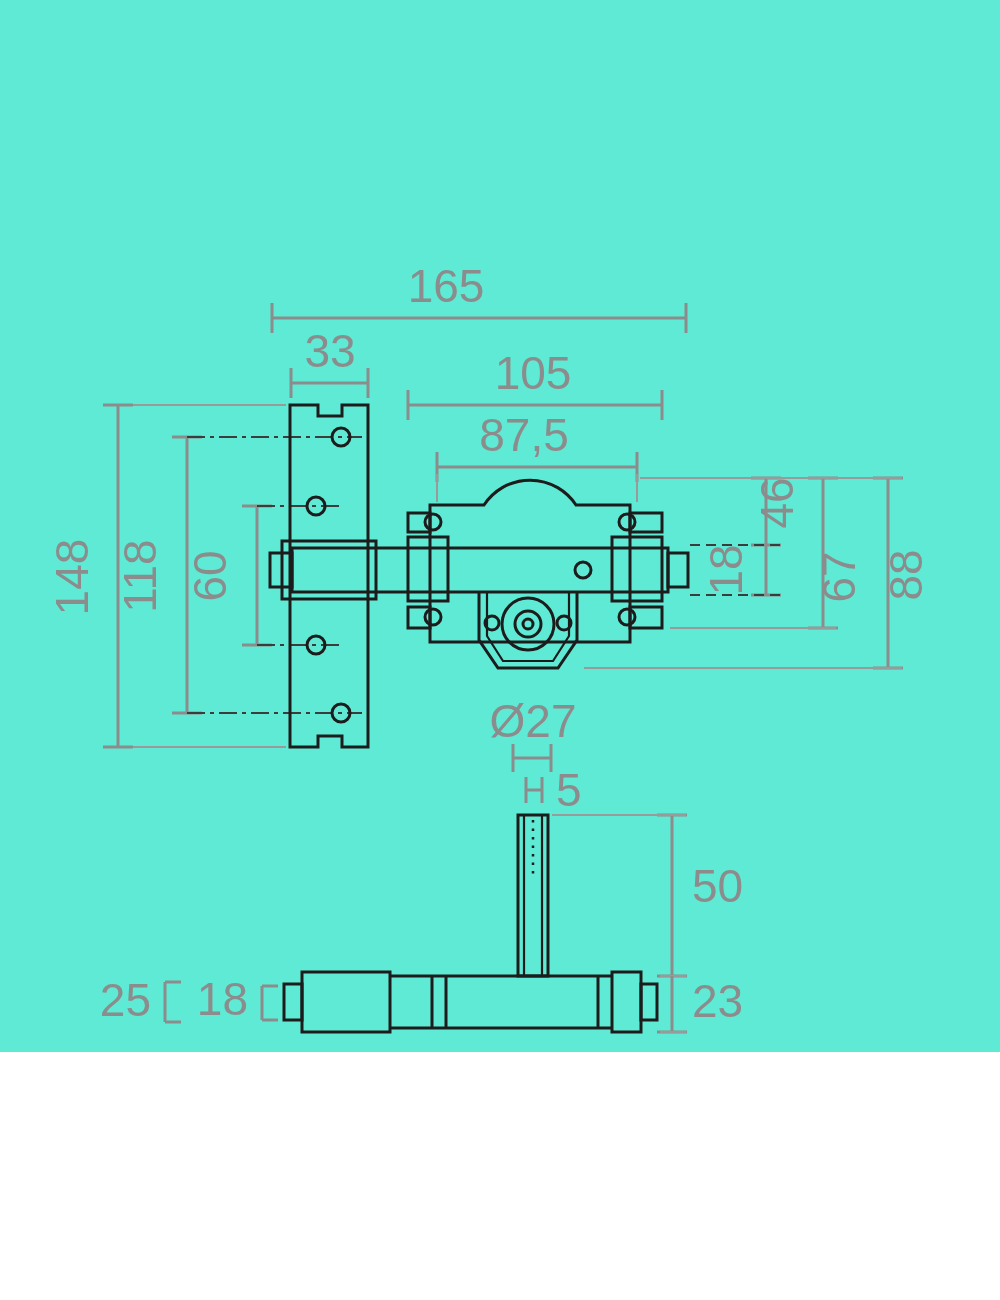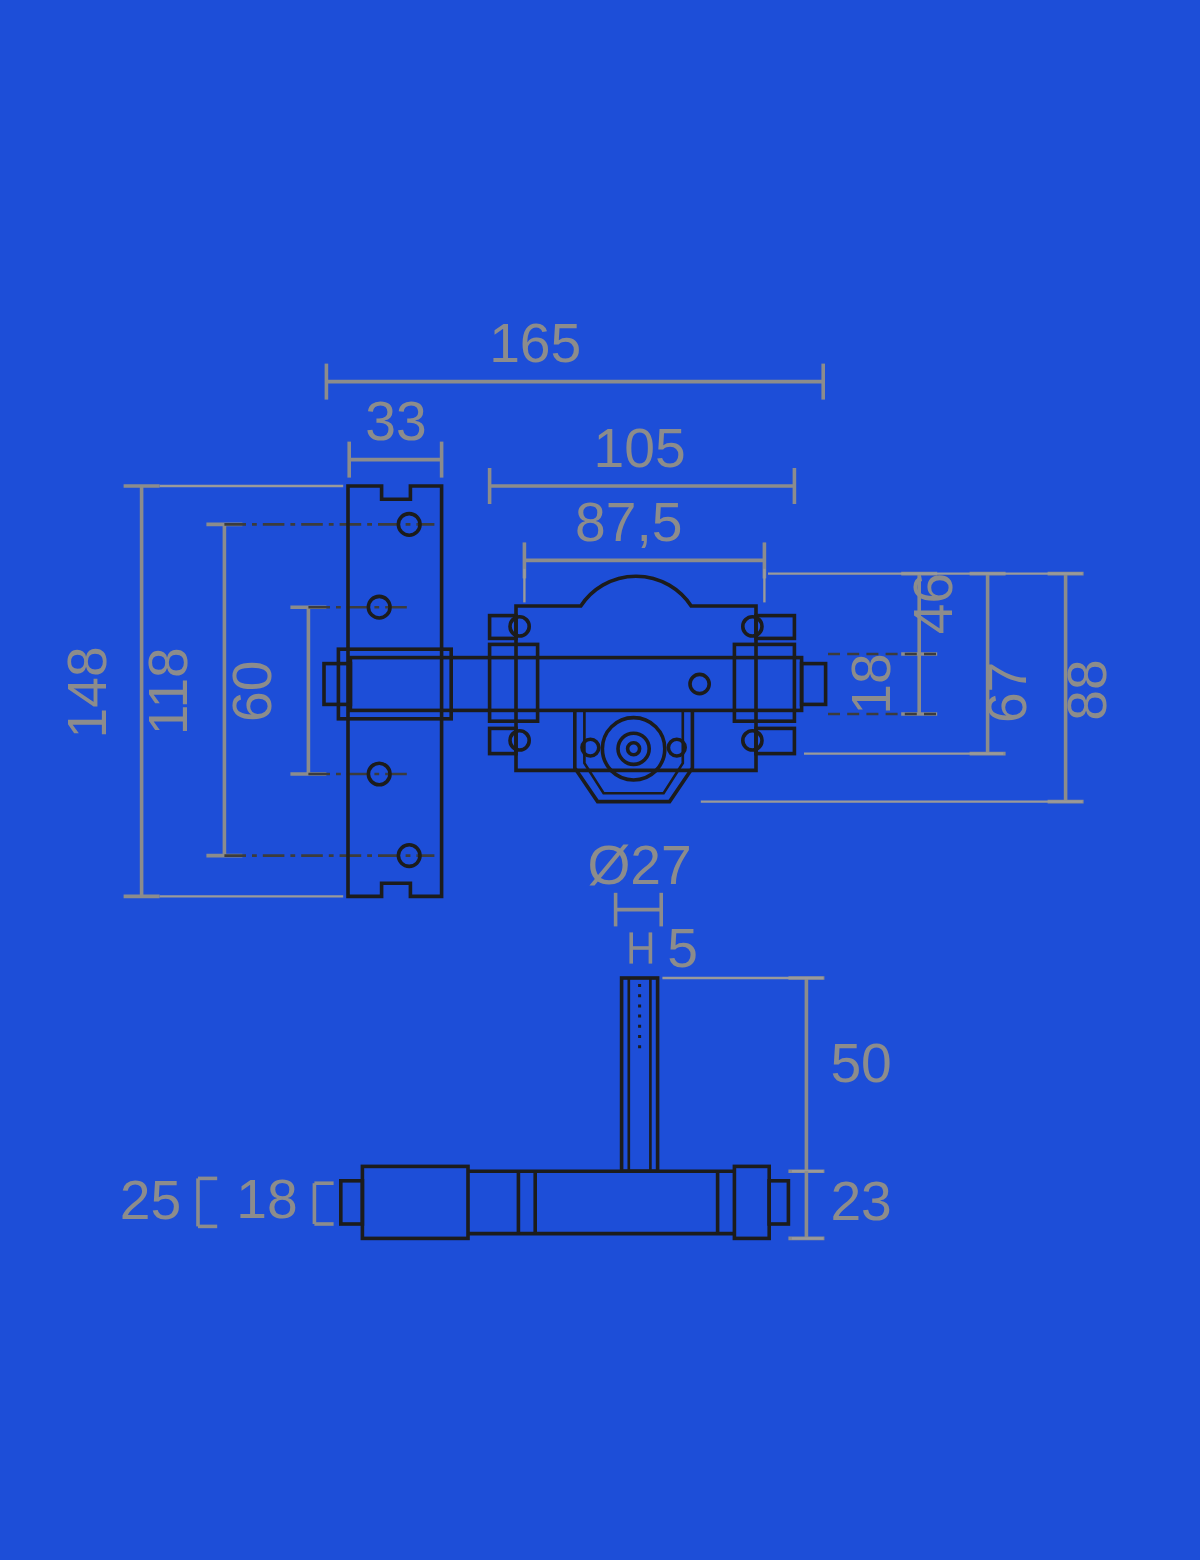--- a/index.html
+++ b/index.html
@@ -3,23 +3,23 @@
 <meta charset="utf-8">
 <style>
   html, body {
     margin: 0;
     padding: 0;
     background: #ffffff;
     font-family: "Liberation Sans", sans-serif;
   }
   .stage {
     width: 1000px;
-    height: 1300px;
+    height: 1052px;
     position: relative;
-    background: #1d4ed8;
+    background: #5eead4;
     overflow: hidden;
   }
   svg { display: block; }
   .outline {
     fill: none;
     stroke: #1c1c1c;
     stroke-width: 3;
     stroke-linejoin: miter;
     stroke-linecap: butt;
   }

